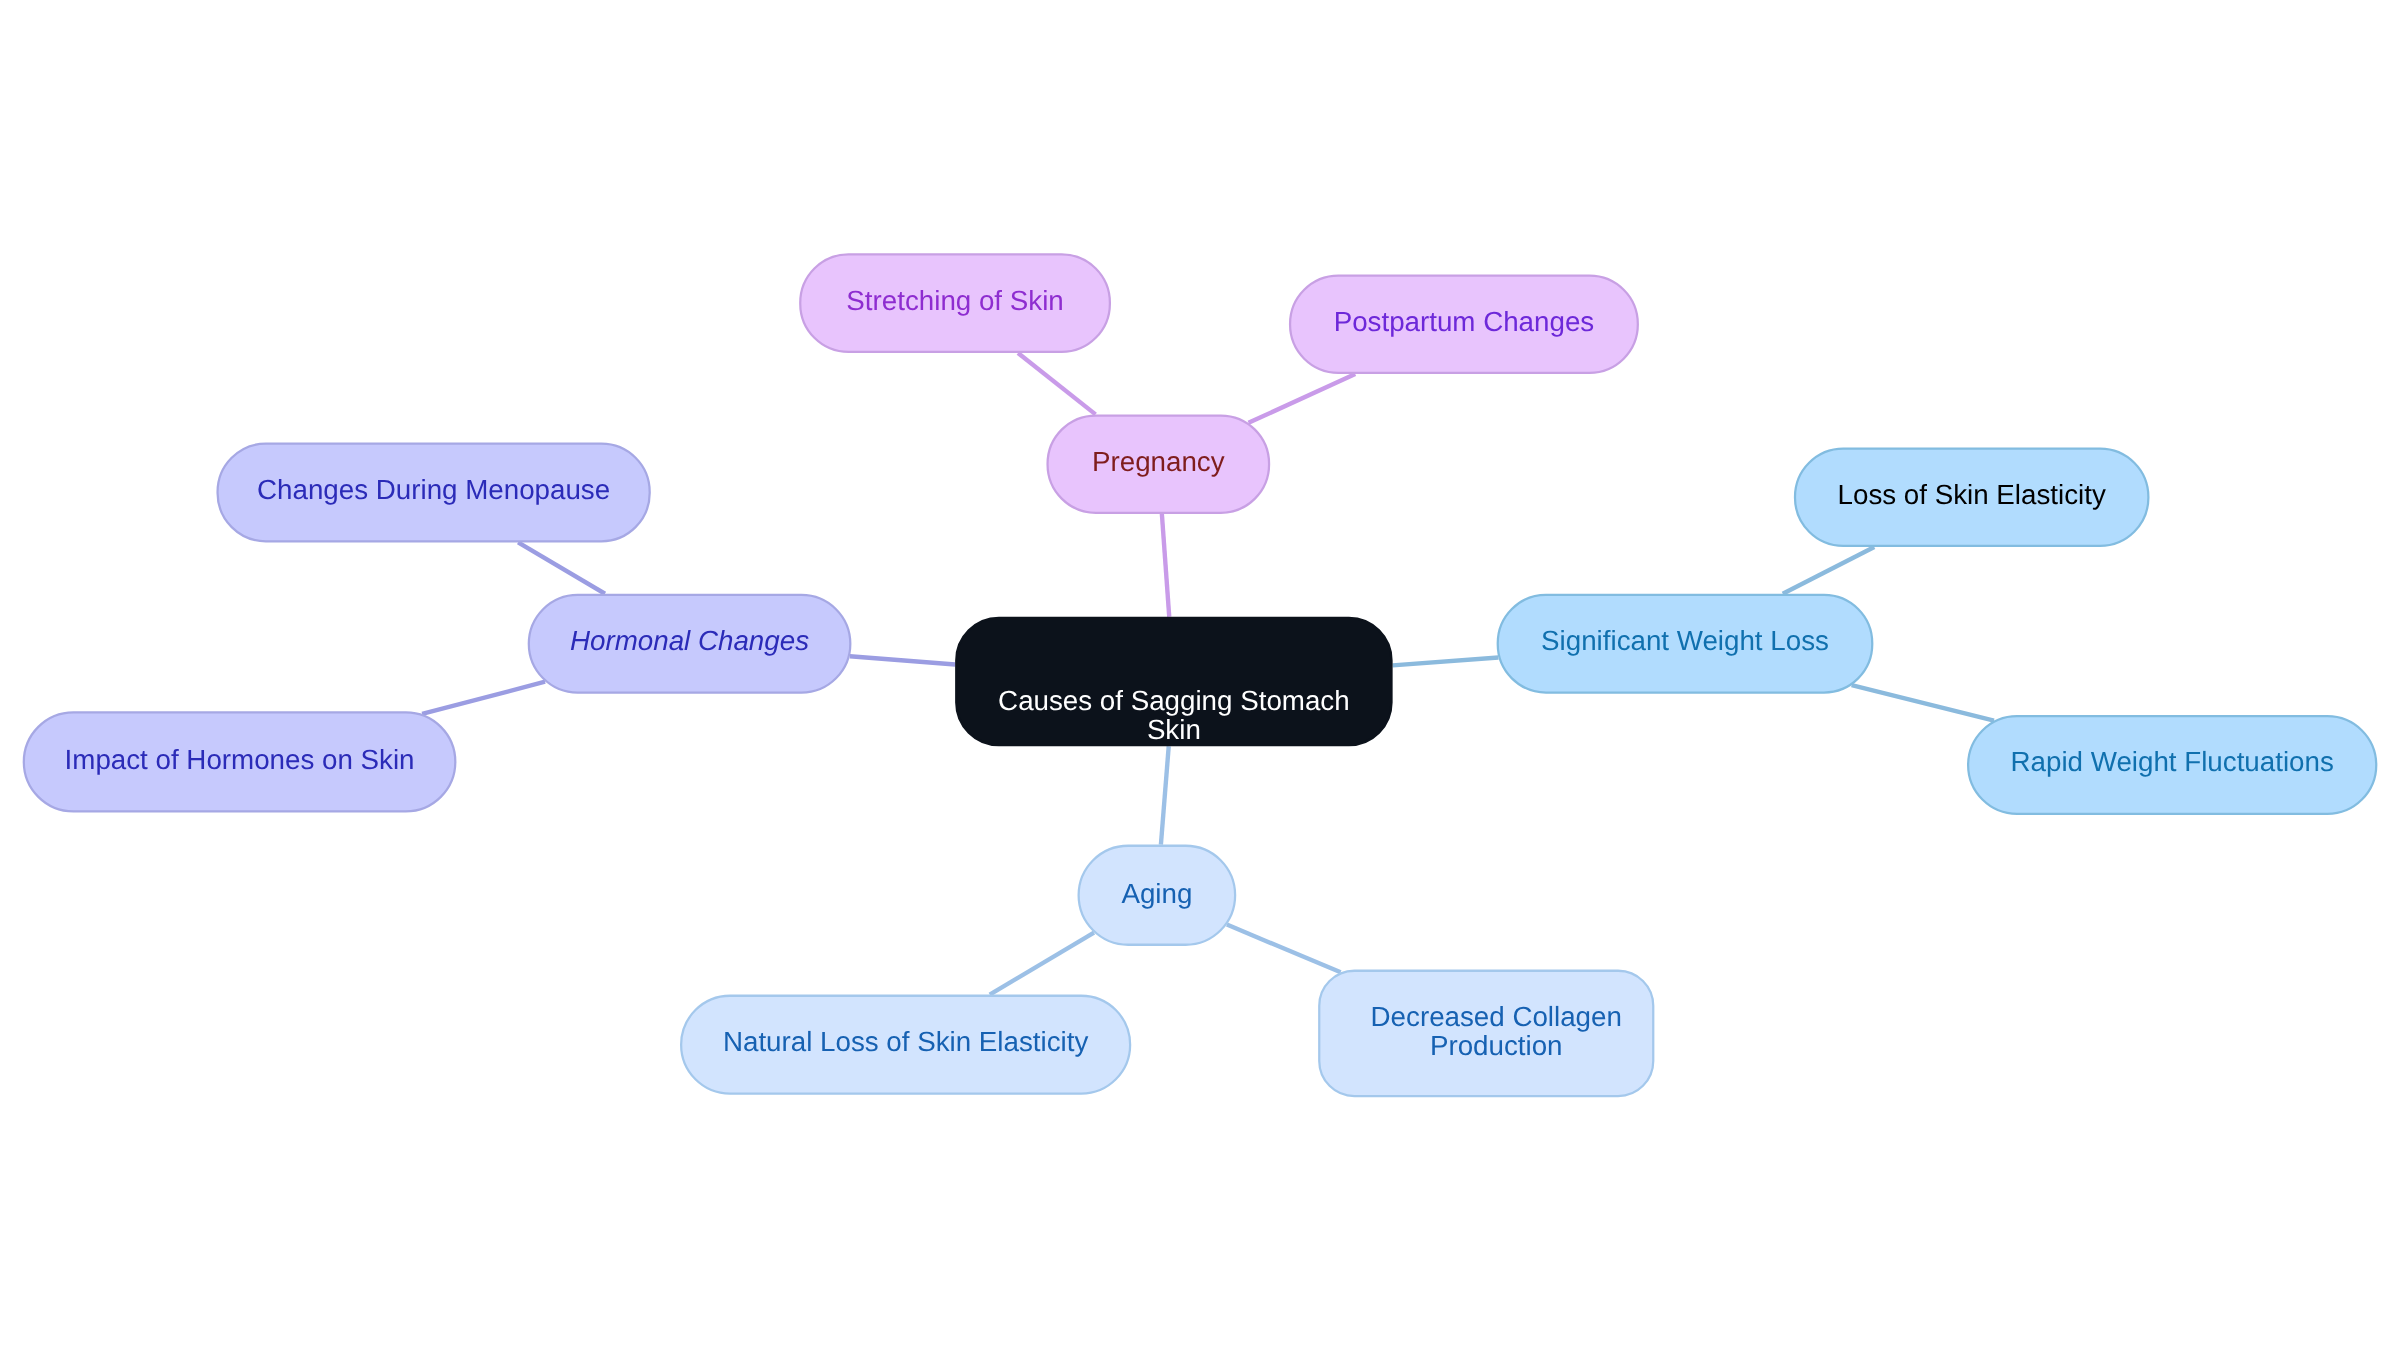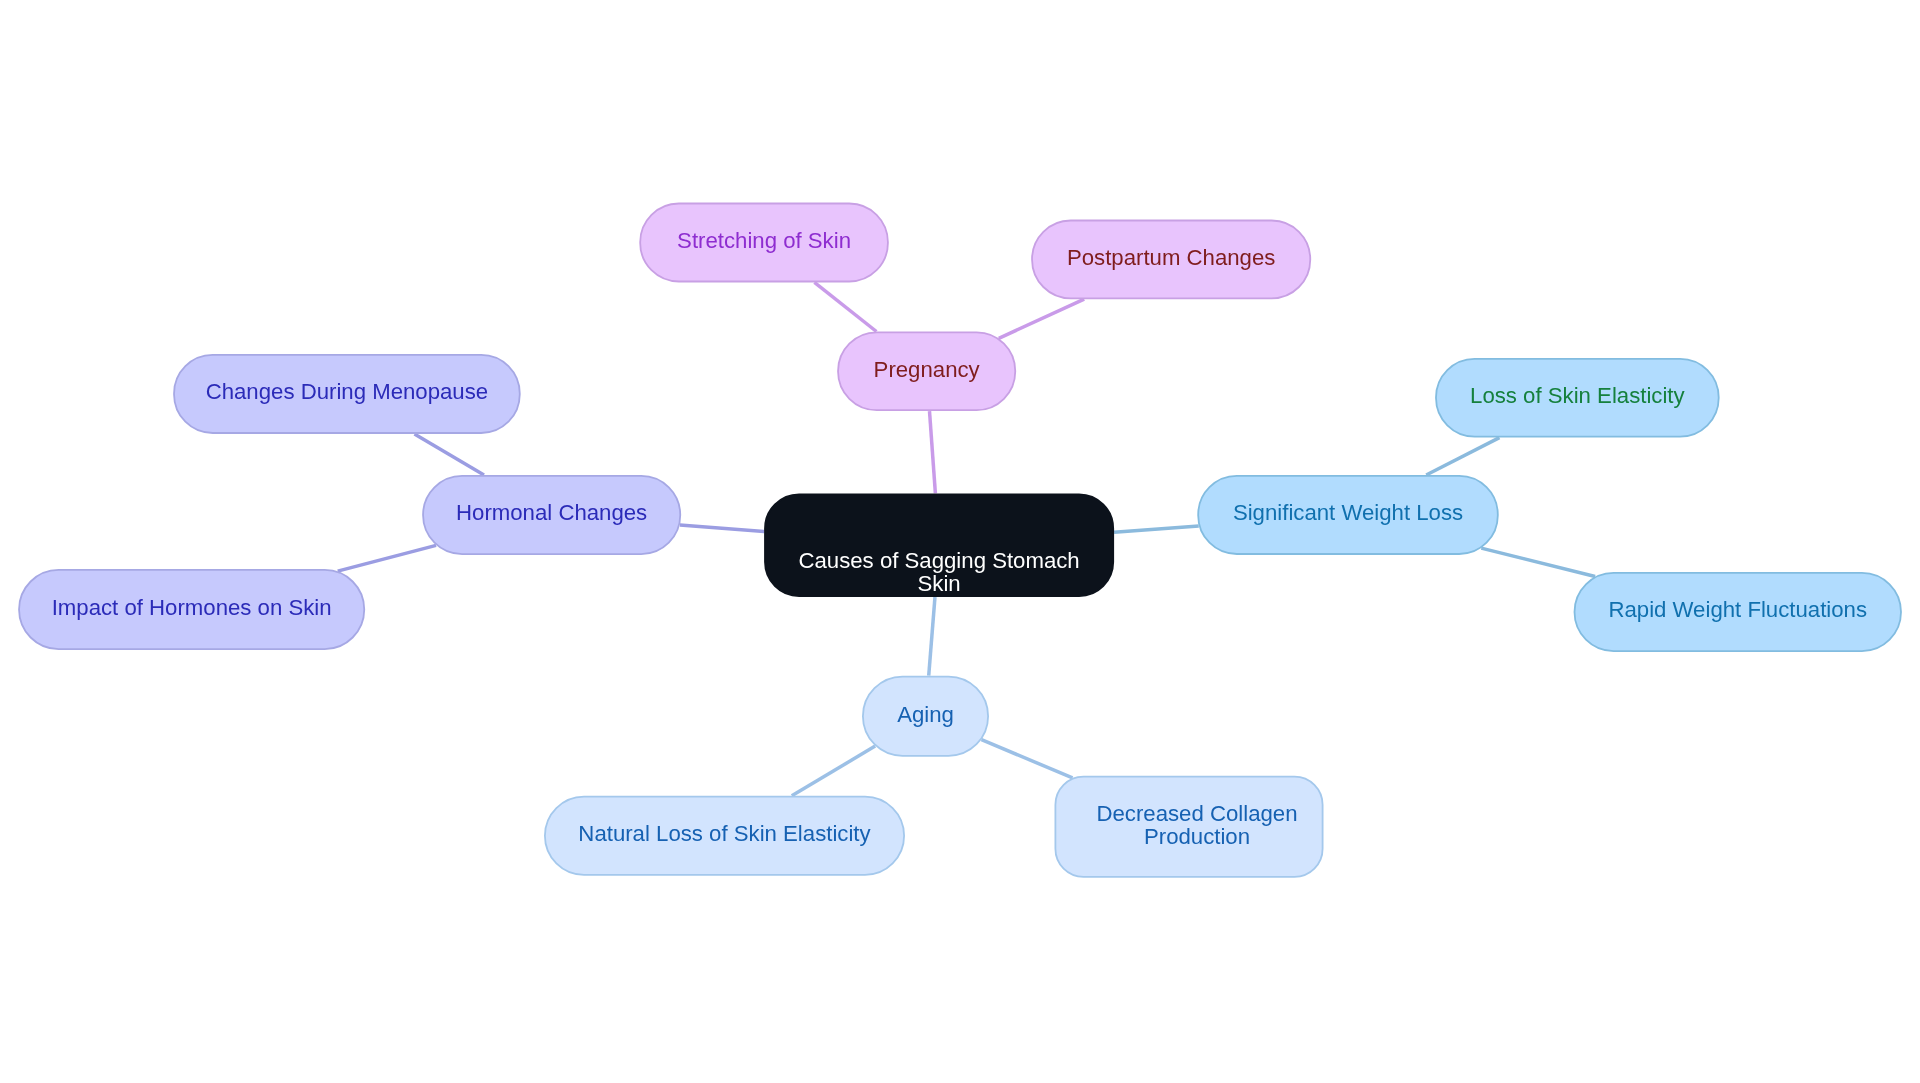--- a/index.html
+++ b/index.html
@@ -61,36 +61,36 @@
   <div class="node-label" style="left: 764.1px; top: 491.5px; width: 350px; height: 103.6px; color: rgb(255, 255, 255); align-items: flex-end;">
       <span class="lbl">Causes of Sagging Stomach
 Skin</span>
     </div>
   <div class="node-label" style="left: 837.15px; top: 330.1px; width: 179px; height: 79.6px; color: #7f1d1d;">
       <span class="lbl">Pregnancy</span>
     </div>
   <div class="node-label" style="left: 639.3px; top: 201.2px; width: 249.5px; height: 79.8px; color: rgb(142, 45, 208); text-align: right;">
       <span class="lbl">Stretching of Skin</span>
     </div>
-  <div class="node-label" style="left: 1031.15px; top: 218.2px; width: 280px; height: 79.6px; color: #7f1d1d; text-align: right;">
+  <div class="node-label" style="left: 1031.15px; top: 218.2px; width: 280px; height: 79.6px; color: #6d28d9; text-align: right;">
       <span class="lbl">Postpartum Changes</span>
     </div>
-  <div class="node-label" style="left: 422.15px; top: 473.6px; width: 259px; height: 80px; color: rgb(43, 43, 184);">
+  <div class="node-label" style="left: 422.15px; top: 473.6px; width: 259px; height: 80px; color: rgb(43, 43, 184); font-style: italic;">
       <span class="lbl">Hormonal Changes</span>
     </div>
   <div class="node-label" style="left: 173.15px; top: 352.6px; width: 347.5px; height: 79.9px; color: rgb(43, 43, 184);">
       <span class="lbl">Changes During Menopause</span>
     </div>
   <div class="node-label" style="left: 1197.3px; top: 473.6px; width: 301.4px; height: 79.9px; color: rgb(16, 112, 174);">
       <span class="lbl">Significant Weight Loss</span>
     </div>
   <div class="node-label" style="left: 18.15px; top: 567.6px; width: 347px; height: 81px; color: rgb(43, 43, 184);">
       <span class="lbl">Impact of Hormones on Skin</span>
     </div>
-  <div class="node-label" style="left: 1435.1px; top: 356.6px; width: 284.5px; height: 79.6px; color: #15803d;">
+  <div class="node-label" style="left: 1435.1px; top: 356.6px; width: 284.5px; height: 79.6px; color: #000000;">
       <span class="lbl">Loss of Skin Elasticity</span>
     </div>
   <div class="node-label" style="left: 1573.6px; top: 570.6px; width: 328.3px; height: 80px; color: rgb(16, 112, 174);">
       <span class="lbl">Rapid Weight Fluctuations</span>
     </div>
   <div class="node-label" style="left: 862px; top: 674.3px; width: 127px; height: 81px; color: rgb(22, 97, 178);">
       <span class="lbl">Aging</span>
     </div>
   <div class="node-label" style="left: 544px; top: 794.3px; width: 361px; height: 80px; color: rgb(22, 97, 178);">
       <span class="lbl">Natural Loss of Skin Elasticity</span>

